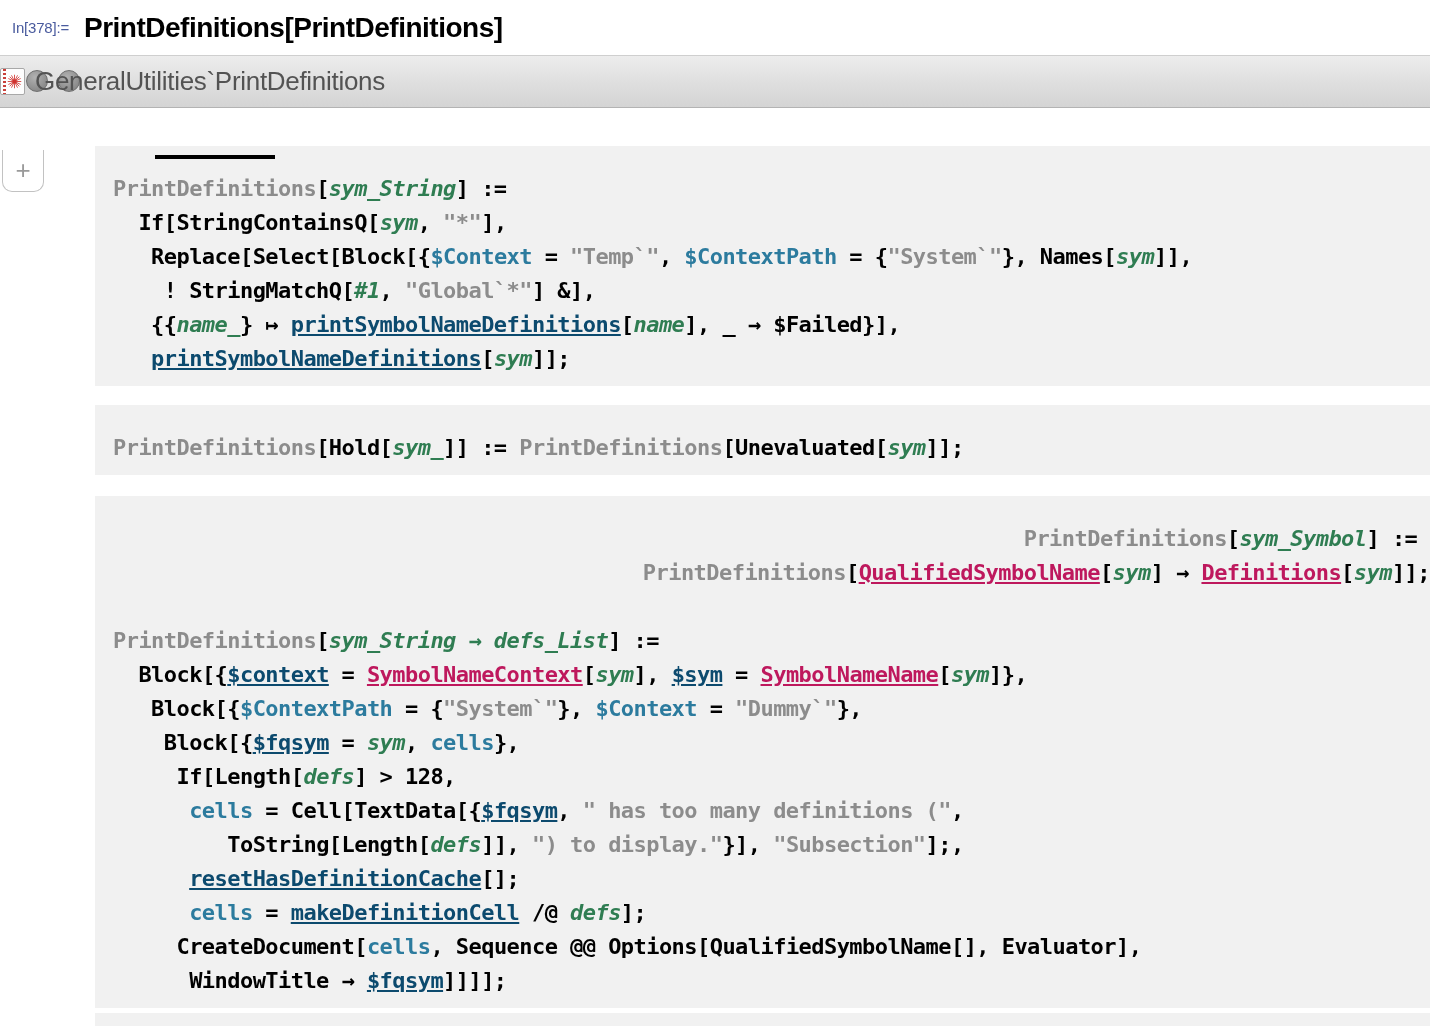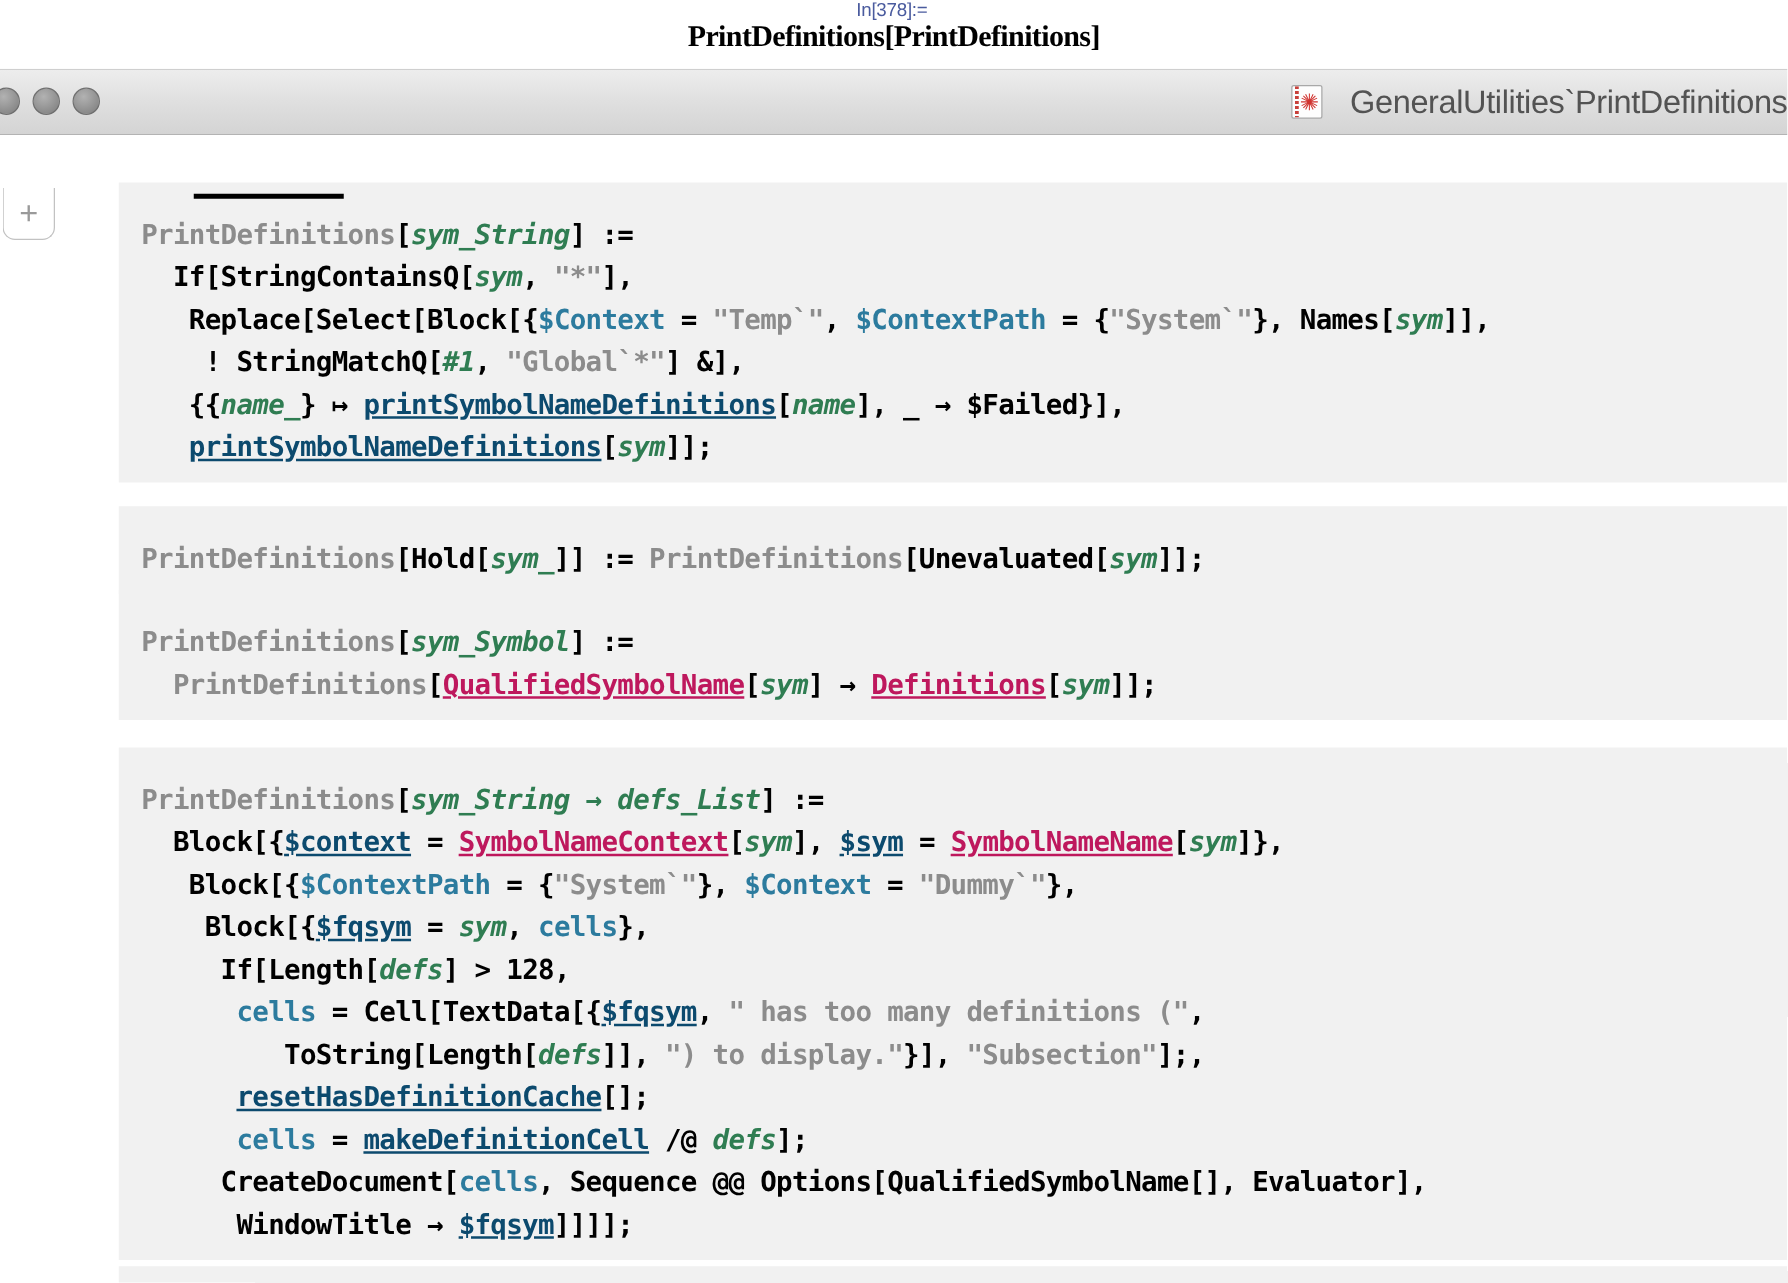--- a/index.html
+++ b/index.html
@@ -8,34 +8,34 @@
     background: #ffffff;
     overflow: hidden;
   }
   body { font-family: "Liberation Sans", sans-serif; }
 
   
   .input-row {
     position: absolute;
     top: 0; left: 0; width: 1430px; height: 55px;
     background: #ffffff;
-    display: flex; align-items: center; flex-direction: column;
+    display: flex; align-items: center;
   }
   .in-label {
     font-family: "Liberation Sans", sans-serif;
     font-size: 15px;
     color: #4a5b9e;
     padding-left: 12px;
     width: 72px;
     white-space: nowrap;
     letter-spacing: -0.2px;
   }
   .in-code {
-    font-family: Liberation Serif, serif;
-    font-size: 24px;
+    font-family: Liberation Sans, sans-serif;
+    font-size: 28px;
     font-weight: bold;
     color: #000000;
     letter-spacing: -0.5px;
     white-space: nowrap;
   }
 
   
   .window {
     position: absolute;
     top: 55px; left: 0; width: 1430px; height: 971px;
@@ -55,21 +55,21 @@
     display: flex; gap: 10px; align-items: center;
   }
   .dot {
     width: 22px; height: 22px; border-radius: 50%;
     background: radial-gradient(circle at 40% 32%, #b2b2b2, #8e8e8e 65%, #7d7d7d 100%);
     border: 1px solid #6f6f6f;
     box-sizing: border-box;
   }
   .title-center {
     position: absolute; left: 0; right: 0;
-    display: flex; justify-content: flex-end; align-items: center; gap: 22px;
+    display: flex; justify-content: flex-start; align-items: center; gap: 10px;
   }
   .nb-icon {
     width: 25px; height: 27px;
     background: #fdfdfd;
     border: 1px solid #a8a8a8;
     border-radius: 2px;
     position: relative;
     box-sizing: border-box;
     display: flex; align-items: center; justify-content: center;
     overflow: hidden;
@@ -190,21 +190,21 @@
           <div class="line"><span class="gry">PrintDefinitions</span><span class="blk">[</span><span class="grn">sym_String</span><span class="blk">] := </span></div>
           <div class="line"><span class="blk">  If</span><span class="blk">[</span><span class="blk">StringContainsQ</span><span class="blk">[</span><span class="grn">sym</span><span class="blk">, </span><span class="str">"*"</span><span class="blk">],</span></div>
           <div class="line"><span class="blk">   Replace</span><span class="blk">[</span><span class="blk">Select</span><span class="blk">[</span><span class="blk">Block</span><span class="blk">[{</span><span class="tel">$Context</span><span class="blk"> = </span><span class="str">"Temp`"</span><span class="blk">, </span><span class="tel">$ContextPath</span><span class="blk"> = {</span><span class="str">"System`"</span><span class="blk">}, </span><span class="blk">Names</span><span class="blk">[</span><span class="grn">sym</span><span class="blk">]],</span></div>
           <div class="line"><span class="blk">    ! </span><span class="blk">StringMatchQ</span><span class="blk">[</span><span class="grn">#1</span><span class="blk">, </span><span class="str">"Global`*"</span><span class="blk">] &amp;],</span></div>
           <div class="line"><span class="blk">   {{</span><span class="grn">name_</span><span class="blk">} ↦ </span><span class="mve">printSymbolNameDefinitions</span><span class="blk">[</span><span class="grn">name</span><span class="blk">], _ → </span><span class="blk">$Failed</span><span class="blk">}],</span></div>
           <div class="line"><span class="blk">   </span><span class="mve">printSymbolNameDefinitions</span><span class="blk">[</span><span class="grn">sym</span><span class="blk">]];</span></div>
         </div>
         <div class="codecell" style="top: 297px;">
           <div class="line"><span class="gry">PrintDefinitions</span><span class="blk">[</span><span class="blk">Hold</span><span class="blk">[</span><span class="grn">sym_</span><span class="blk">]] := </span><span class="gry">PrintDefinitions</span><span class="blk">[</span><span class="blk">Unevaluated</span><span class="blk">[</span><span class="grn">sym</span><span class="blk">]];</span></div>
         </div>
-        <div class="codecell" style="top: 364px;">
+        <div class="codecell" style="top: 388px; text-align: right;">
           <div class="line"><span class="gry">PrintDefinitions</span><span class="blk">[</span><span class="grn">sym_Symbol</span><span class="blk">] := </span></div>
           <div class="line"><span class="gry">  PrintDefinitions</span><span class="blk">[</span><span class="gru">QualifiedSymbolName</span><span class="blk">[</span><span class="grn">sym</span><span class="blk">] → </span><span class="gru">Definitions</span><span class="blk">[</span><span class="grn">sym</span><span class="blk">]];</span></div>
         </div>
         <div class="codecell" style="top: 490px;">
           <div class="line"><span class="gry">PrintDefinitions</span><span class="blk">[</span><span class="grn">sym_String → defs_List</span><span class="blk">] := </span></div>
           <div class="line"><span class="blk">  Block</span><span class="blk">[{</span><span class="mve">$context</span><span class="blk"> = </span><span class="gru">SymbolNameContext</span><span class="blk">[</span><span class="grn">sym</span><span class="blk">], </span><span class="mve">$sym</span><span class="blk"> = </span><span class="gru">SymbolNameName</span><span class="blk">[</span><span class="grn">sym</span><span class="blk">]},</span></div>
           <div class="line"><span class="blk">   Block</span><span class="blk">[{</span><span class="tel">$ContextPath</span><span class="blk"> = {</span><span class="str">"System`"</span><span class="blk">}, </span><span class="tel">$Context</span><span class="blk"> = </span><span class="str">"Dummy`"</span><span class="blk">},</span></div>
           <div class="line"><span class="blk">    Block</span><span class="blk">[{</span><span class="mve">$fqsym</span><span class="blk"> = </span><span class="grn">sym</span><span class="blk">, </span><span class="tel">cells</span><span class="blk">},</span></div>
           <div class="line"><span class="blk">     If</span><span class="blk">[</span><span class="blk">Length</span><span class="blk">[</span><span class="grn">defs</span><span class="blk">] &gt; 128,</span></div>
           <div class="line"><span class="blk">      </span><span class="tel">cells</span><span class="blk"> = </span><span class="blk">Cell</span><span class="blk">[</span><span class="blk">TextData</span><span class="blk">[{</span><span class="mve">$fqsym</span><span class="blk">, </span><span class="str">" has too many definitions ("</span><span class="blk">,</span></div>

